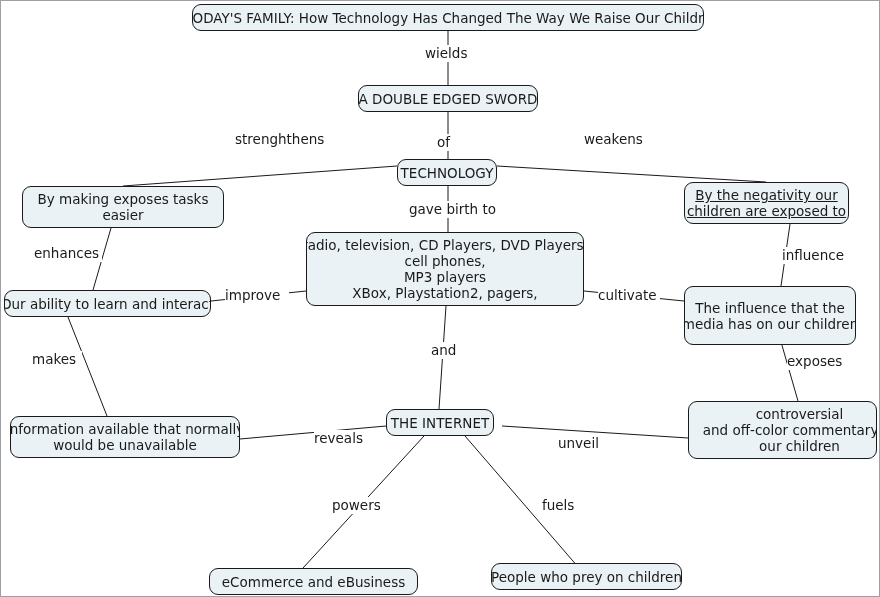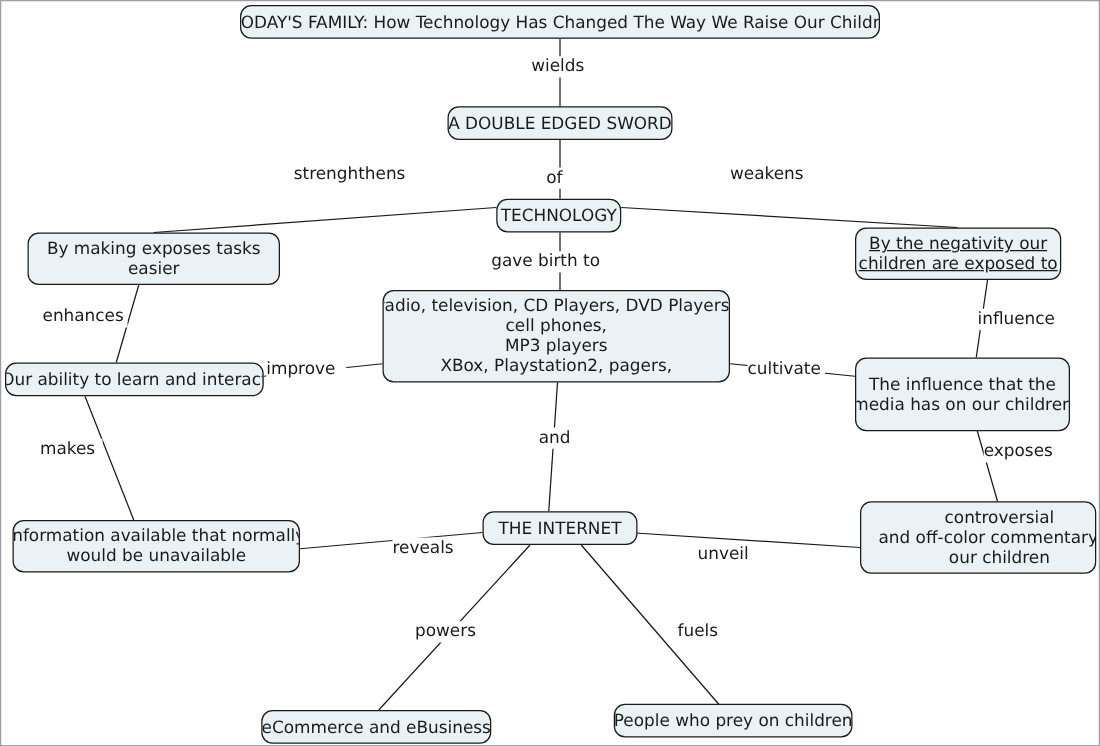--- a/index.html
+++ b/index.html
@@ -90,35 +90,35 @@
 children are exposed to</div>
       <div class="node" style="left: 305px; top: 231px; width: 278px; height: 74px;">radio, television, CD Players, DVD Players,
 cell phones,
 MP3 players
 XBox, Playstation2, pagers,</div>
       <div class="node" style="left: 3px; top: 289px; width: 207px; height: 27px;">Our ability to learn and interact</div>
       <div class="node" style="left: 683px; top: 285px; width: 172px; height: 59px;">The influence that the
 media has on our children</div>
       <div class="node" style="left: 9px; top: 415px; width: 230px; height: 42px;">Information available that normally
 would be unavailable</div>
-      <div class="node" style="left: 385px; top: 408px; width: 124px; height: 27px; text-align: right;">THE INTERNET</div>
+      <div class="node" style="left: 385px; top: 408px; width: 108px; height: 27px; text-align: right;">THE INTERNET</div>
       <div class="node" style="left: 687px; top: 400px; width: 189px; height: 58px; padding-left: 40px;">controversial
 and off-color commentary to
 our children</div>
-      <div class="node" style="left: 208px; top: 567px; width: 184px; height: 27px;">eCommerce and eBusiness</div>
+      <div class="node" style="left: 208px; top: 567px; width: 209px; height: 27px;">eCommerce and eBusiness</div>
       <div class="node" style="left: 490px; top: 562px; width: 191px; height: 27px;">People who prey on children</div>
     </div>
   <div id="label-layer">
       <div class="edge-label" style="left: 424px; top: 44px; width: 46px; height: 17px;">wields</div>
       <div class="edge-label" style="left: 436px; top: 133px; width: 22px; height: 17px;">of</div>
       <div class="edge-label" style="left: 234px; top: 130px; width: 94px; height: 17px;">strenghthens</div>
       <div class="edge-label" style="left: 583px; top: 130px; width: 62px; height: 17px;">weakens</div>
-      <div class="edge-label" style="left: 392px; top: 200px; width: 96px; height: 17px;">gave birth to</div>
+      <div class="edge-label" style="left: 408px; top: 200px; width: 96px; height: 17px;">gave birth to</div>
       <div class="edge-label" style="left: 33px; top: 244px; width: 68px; height: 17px;">enhances</div>
-      <div class="edge-label" style="left: 212px; top: 286px; width: 64px; height: 17px;">improve</div>
+      <div class="edge-label" style="left: 224px; top: 286px; width: 64px; height: 17px;">improve</div>
       <div class="edge-label" style="left: 597px; top: 286px; width: 62px; height: 17px;">cultivate</div>
       <div class="edge-label" style="left: 781px; top: 246px; width: 68px; height: 17px;">influence</div>
       <div class="edge-label" style="left: 430px; top: 341px; width: 32px; height: 17px;">and</div>
       <div class="edge-label" style="left: 31px; top: 350px; width: 50px; height: 17px;">makes</div>
       <div class="edge-label" style="left: 786px; top: 352px; width: 58px; height: 17px;">exposes</div>
       <div class="edge-label" style="left: 282px; top: 429px; width: 56px; height: 17px; margin-left: 31px;">reveals</div>
       <div class="edge-label" style="left: 557px; top: 434px; width: 48px; height: 17px;">unveil</div>
       <div class="edge-label" style="left: 331px; top: 496px; width: 56px; height: 17px;">powers</div>
       <div class="edge-label" style="left: 500px; top: 496px; width: 40px; height: 17px; margin-left: 41px;">fuels</div>
     </div>

